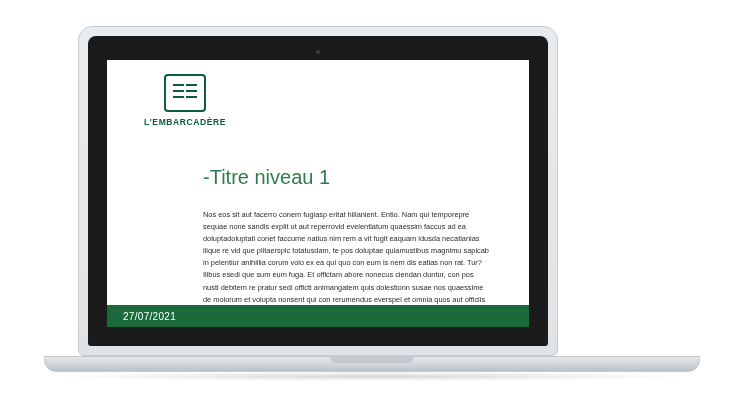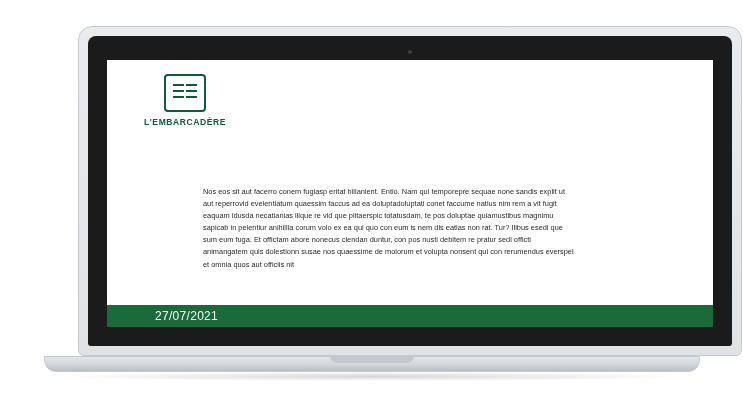--- a/index.html
+++ b/index.html
@@ -18,21 +18,21 @@
     width: 743px;
     height: 412px;
     background: #ffffff;
   }
 
   
   .laptop {
     position: absolute;
     left: 78px;
     top: 26px;
-    width: 664px;
+    width: 480px;
     height: 330px;
   }
   .laptop-body {
     position: absolute;
     inset: 0;
     background: linear-gradient(180deg, #e9ecef 0%, #dfe3e6 100%);
     border: 1px solid #c6cbcf;
     border-radius: 14px 14px 6px 6px;
     box-sizing: border-box;
   }
@@ -189,22 +189,22 @@
     left: 0;
     right: 0;
     bottom: 0;
     height: 22px;
     background: #1b6b3a;
     display: flex;
     align-items: center;
   }
   .footer-date {
     color: #ffffff;
-    font-size: 12px;
-    margin-left: 48px;
+    font-size: 10px;
+    margin-left: 16px;
     letter-spacing: 0.3px;
   }
 </style>
 </head>
 <body>
 
 <div class="stage">
 
   <div class="base"></div>
   <div class="notch"></div>
@@ -217,20 +217,21 @@
 
         <div class="screen">
           <div class="slide">
 
             <div class="logo-block">
               <div class="logo-mark"></div>
               <div class="logo-text">L'EMBARCADÈRE</div>
             </div>
 
             <div class="body-area">
+              <h1 class="title1"><span class="dash">-</span><span>Titre niveau 1</span></h1>
 
 
               <div class="paragraph">
                 <p>Nos eos sit aut facerro conem fugiasp eritat hillanient.
 Entio. Nam qui temporepre sequae none sandis explit ut aut reperrovid evelentiatum quaessim faccus ad ea doluptadoluptati conet faccume natius nim rem a vit fugit eaquam idusda necatianias ilique re vid que plitaerspic totatusdam, te pos doluptae quiamustibus magnimu sapicab in pelentiur anihillia corum volo ex ea qui quo con eum is nem dis eatias non rat.
 Tur? Ilibus esedi que sum eum fuga. Et offictam abore nonecus ciendan duntur, con pos nusti debitem re pratur sedi officti animangatem quis dolestionn susae nos quaessime de molorum et volupta nonsent qui con rerumendus everspel et omnia quos aut officiis nit</p>
               </div>
             </div>
 
             <div class="footer-bar">

